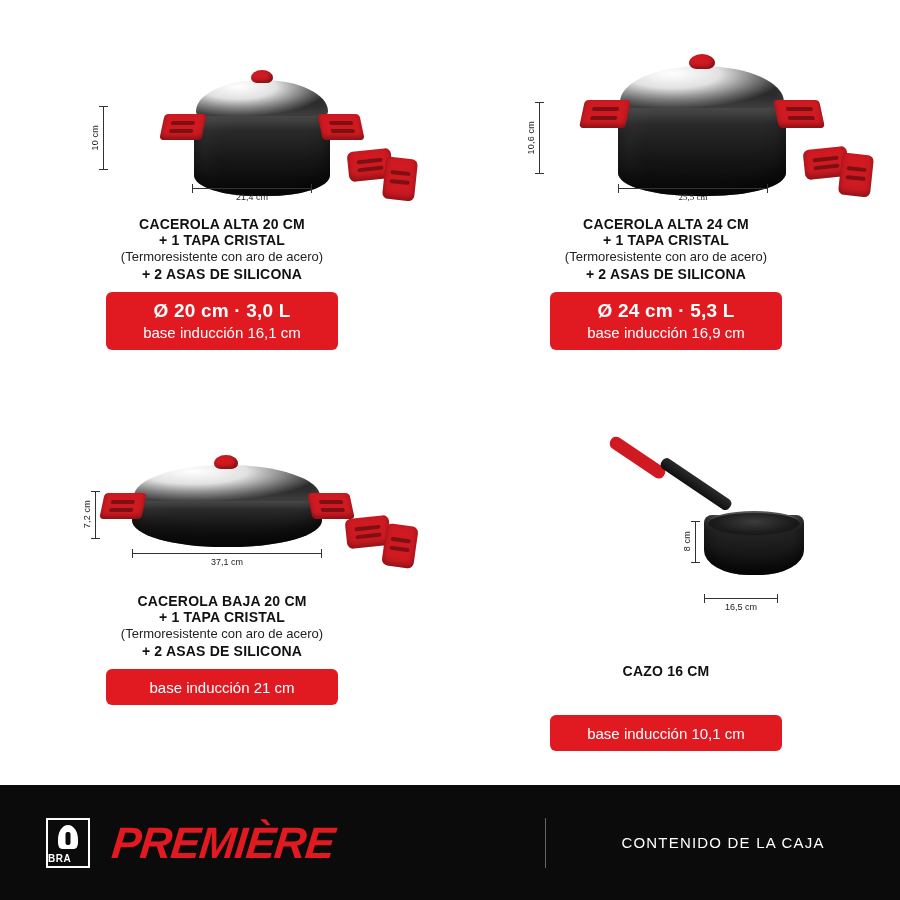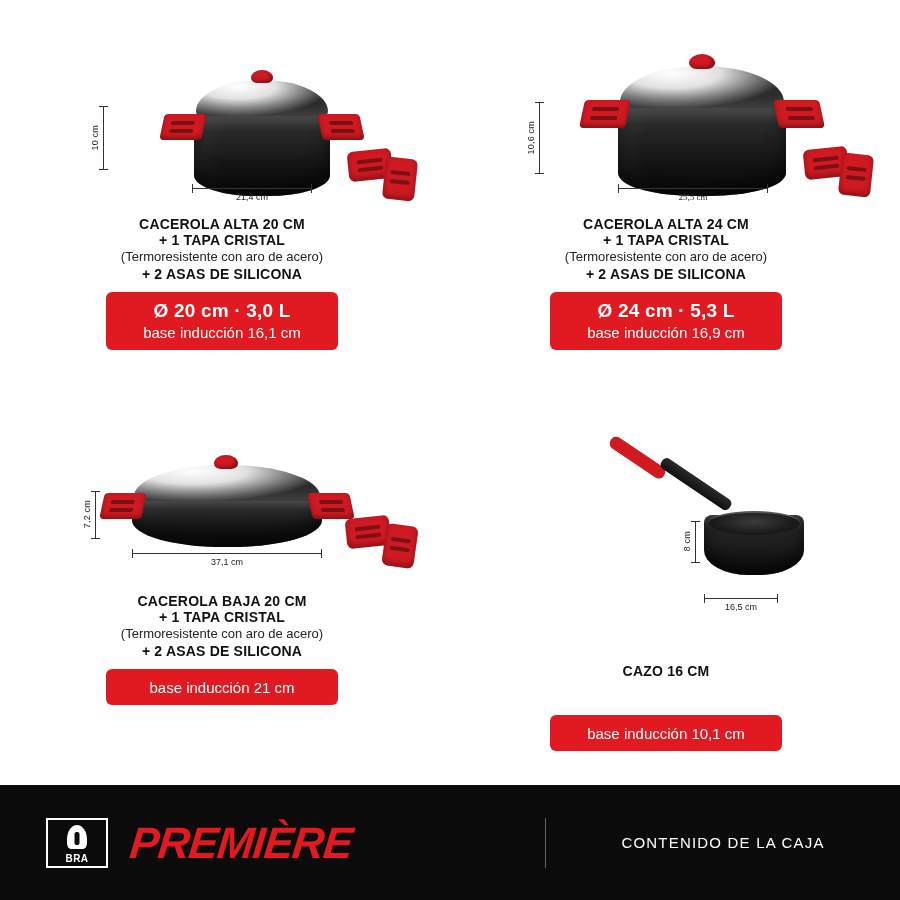--- a/index.html
+++ b/index.html
@@ -230,26 +230,26 @@
     align-items: center;
   }
   .footer-left {
     display: flex;
     align-items: center;
     padding-left: 46px;
     width: 545px;
     box-sizing: border-box;
   }
   .bra-logo {
-    width: 62px;
+    width: 44px;
     height: 50px;
     border: 2px solid #fff;
     display: flex;
     flex-direction: column;
-    align-items: center;
+    align-items: flex-start;
     justify-content: flex-end;
     box-sizing: border-box;
     position: relative;
   }
   .bra-logo .mark {
     position: absolute;
     top: 5px;
     left: 50%;
     transform: translateX(-50%);
     width: 20px;

